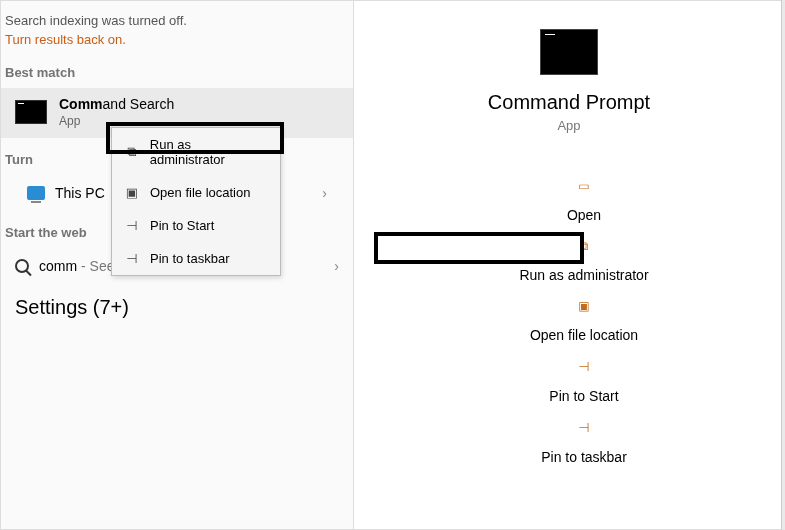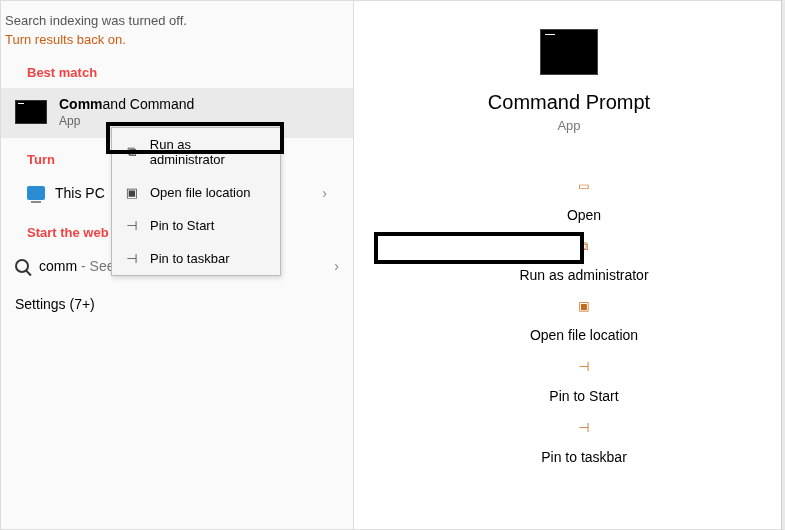--- a/index.html
+++ b/index.html
@@ -11,40 +11,40 @@
     width: 785px;
     height: 530px;
     position: relative;
   }
   .container { display: flex; width: 785px; height: 530px; border: 1px solid #ddd; }
   .left-pane { width: 352px; background: #fafafa; position: relative; }
   .right-pane { flex: 1; background: #fff; border-left: 1px solid #ddd; display: flex; flex-direction: column; align-items: center; padding-top: 28px; }
   .right-border { position:absolute; right:0; top:0; width:4px; height:100%; background:#e9e9e9; border-left:1px solid #ccc;}
   .notice { padding: 12px 14px 4px 4px; font-size: 13px; color:#555;}
   .notice-link { color:#cc5d12; cursor:pointer; margin-top:4px; display:inline-block;}
-  .section-header { font-weight:700; font-size:13px; padding:14px 14px 8px 26px; color:#ef4444;}
+  .section-header { font-weight:700; font-size:13px; padding:14px 14px 8px 4px; color:#737373;}
   .best-match-item { display:flex; align-items:center; padding:8px 14px 10px 14px; background:#eaeaea; }
   .cmd-thumb { width:32px; height:24px; background:#000; border:1px solid #333; margin-right:12px; position:relative;}
   .cmd-thumb::before { content:""; position:absolute; top:2px; left:2px; width:6px; height:1px; background:#fff;}
   .bm-text { display:flex; flex-direction:column; }
   .bm-title { font-size:14px; }
   .bold { font-weight:700; }
   .bm-sub { font-size:12px; color:#666; margin-top:2px;}
   .apps-row { display:flex; align-items:center; justify-content:space-between; padding:10px 26px;}
   .apps-row-left { display:flex; align-items:center; gap:10px;}
   .thispc-icon { width:18px; height:14px; background:#2a8dd4; border-radius:2px; position:relative;}
   .thispc-icon::after { content:""; position:absolute; bottom:-3px; left:4px; width:10px; height:2px; background:#888;}
   .chev { color:#888; font-size:14px; }
   .search-web-row { display:flex; align-items:center; justify-content:space-between; padding:10px 14px;}
   .search-web-left { display:flex; align-items:center; gap:10px;}
   .mag-icon { width:14px; height:14px; border:2px solid #333; border-radius:50%; position:relative;}
   .mag-icon::after { content:""; position:absolute; width:7px; height:2px; background:#333; bottom:-3px; right:-5px; transform:rotate(45deg);}
   .search-text { font-size:14px; }
   .grey { color:#777; }
-  .settings-row { padding:12px 14px; font-weight:400; font-size:14px;}
+  .settings-row { padding:12px 14px; font-weight:400; font-size:20px;}
   
   .context-menu {
     position:absolute; left:110px; top:126px; width:170px;
     background:#f5f5f5; border:1px solid #bbb; box-shadow:1px 2px 5px rgba(0,0,0,0.15);
     z-index:10;
   }
   .ctx-item { display:flex; align-items:center; gap:10px; padding:9px 12px; font-size:13px; cursor:default;}
   .ctx-icon { width:16px; height:14px; display:flex; align-items:center; justify-content:center; color:#444; font-size:13px;}
   .highlight-box-1 { position:absolute; left:106px; top:122px; width:178px; height:32px; border:4px solid #000; z-index:20; pointer-events:none;}
   
@@ -74,21 +74,21 @@
       <div>Search indexing was turned off.</div>
       <div class="notice-link">Turn results back on.</div>
     </div>
 
     <div class="section-header">Best match</div>
 
     <div class="best-match-item">
       <div class="cmd-thumb"></div>
       <div class="bm-text">
         <div class="bm-title">
-          <span class="bold">Comm</span><span>and Command</span>
+          <span class="bold">Comm</span><span>and Search</span>
         </div>
         <div class="bm-sub">App</div>
       </div>
     </div>
 
     <div class="section-header">Turn</div>
 
     <div class="apps-row">
       <div class="apps-row-left">
         <div class="thispc-icon"></div>

